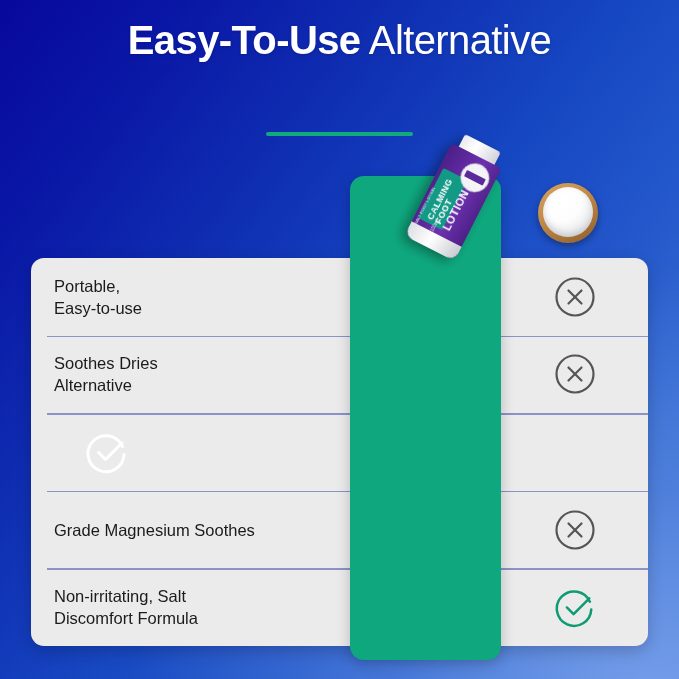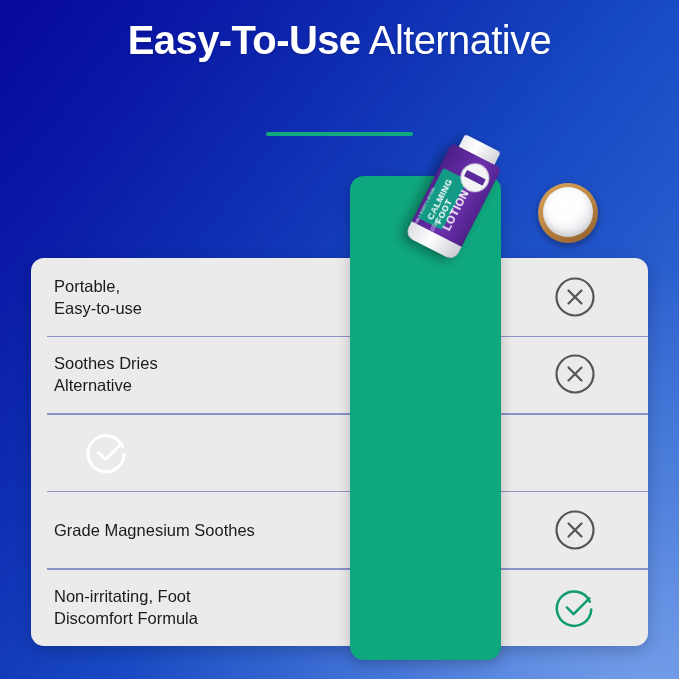--- a/index.html
+++ b/index.html
@@ -338,21 +338,21 @@
           <circle cx="21" cy="21" r="18.5" fill="none" stroke="#555555" stroke-width="2.2"></circle>
           <line x1="14.5" y1="14.5" x2="27.5" y2="27.5" stroke="#555555" stroke-width="2.2" stroke-linecap="round"></line>
           <line x1="27.5" y1="14.5" x2="14.5" y2="27.5" stroke="#555555" stroke-width="2.2" stroke-linecap="round"></line>
         </svg>
       </div>
     </div>
 
     <div class="row">
       <div class="row-sep"></div>
       <div class="cell-feature">
-        <span>Non-irritating, Foot</span>
+        <span>Non-irritating, Salt</span>
         <span>Discomfort Formula</span>
       </div>
       <div class="cell-mark col-product">
         <svg class="icon-check" width="46" height="46" viewBox="0 0 46 46">
           <path d="M38.5 17.5 A18 18 0 1 0 40 25.5" fill="none" stroke="#ffffff" stroke-width="3" stroke-linecap="round"></path>
           <polyline points="14.5,23.5 21.5,30.5 38,14" fill="none" stroke="#ffffff" stroke-width="3" stroke-linecap="round" stroke-linejoin="round"></polyline>
         </svg>
       </div>
       <div class="cell-mark col-other">
         <svg class="icon-check" width="44" height="44" viewBox="0 0 46 46">

